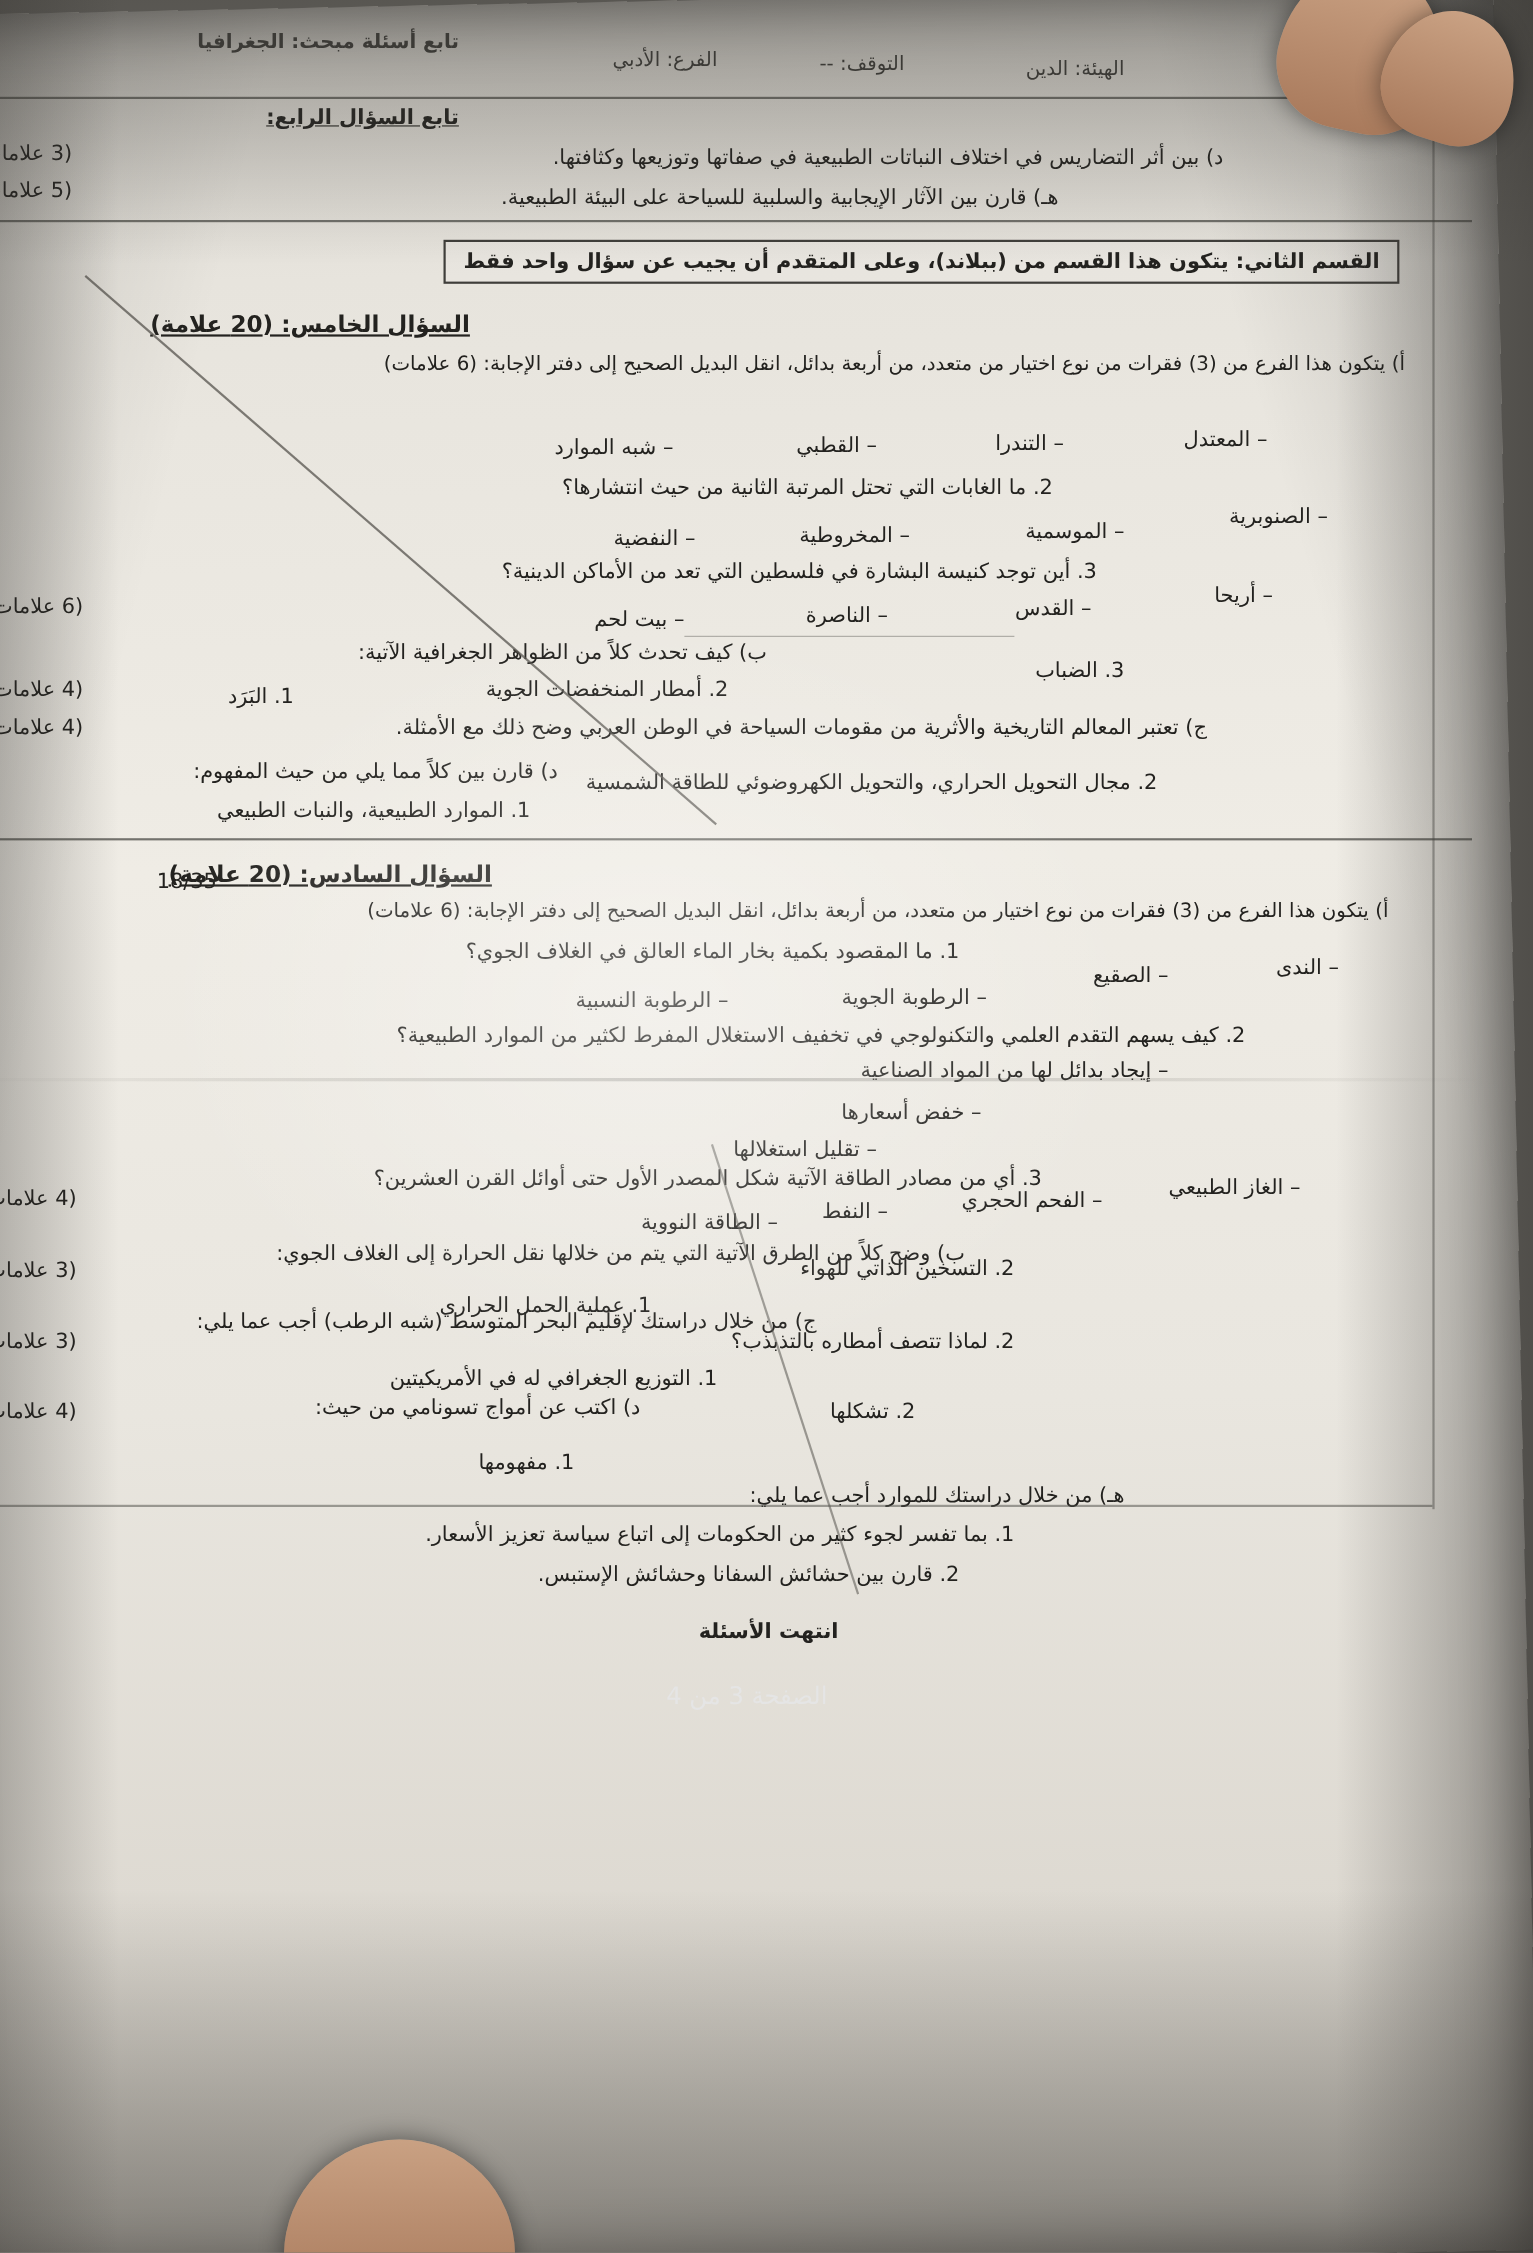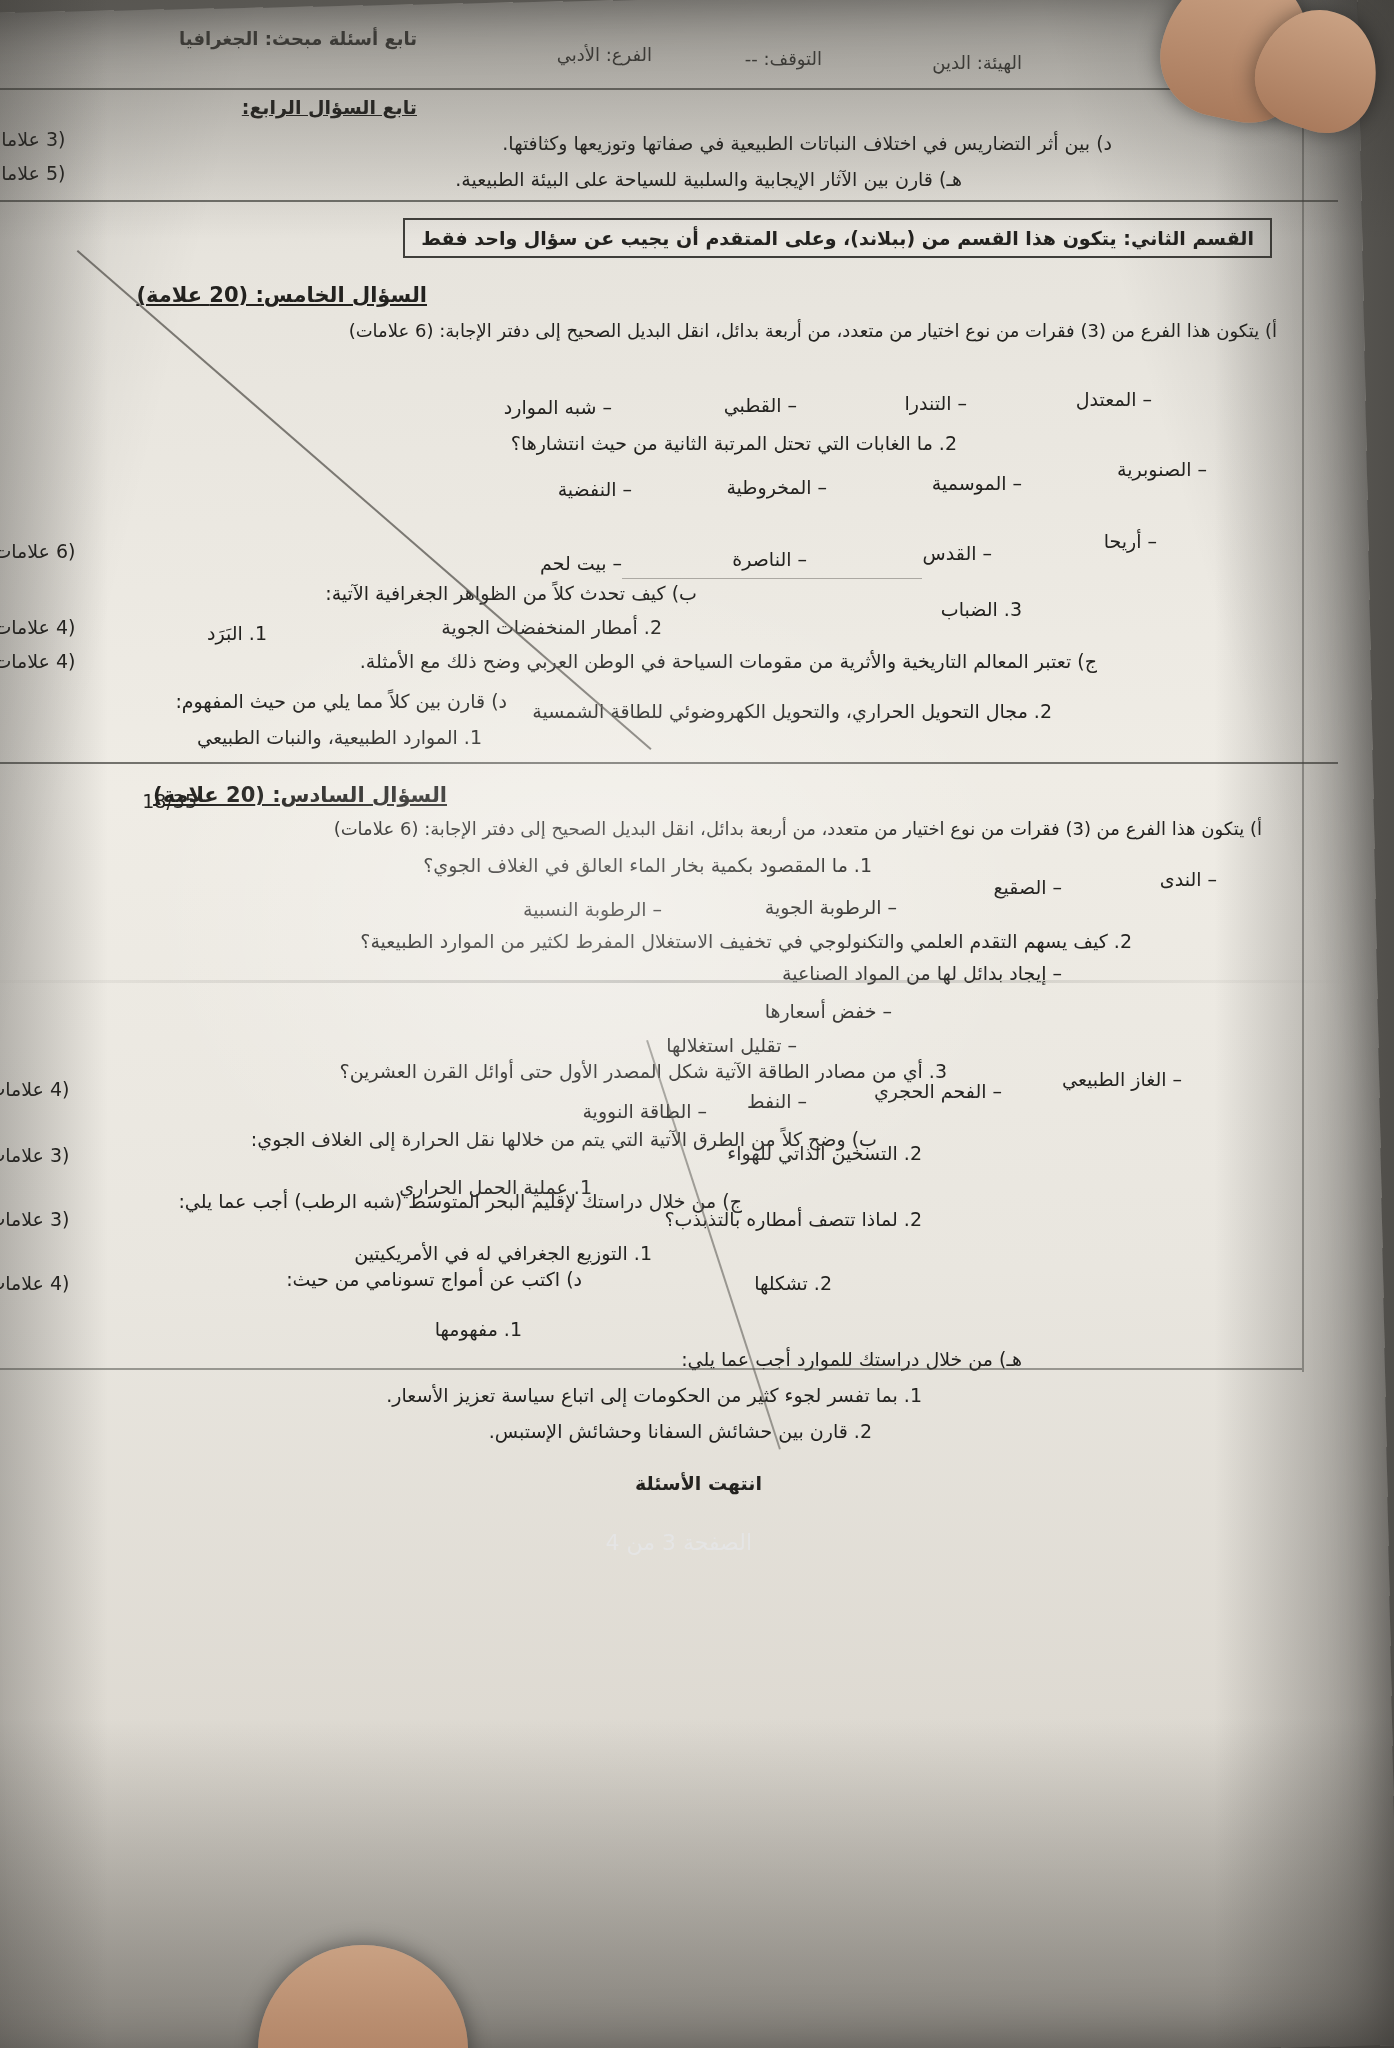--- a/index.html
+++ b/index.html
@@ -166,20 +166,24 @@
 
     <div class="row" style="right:395px;top:432px;">
       <span>2.</span>
       <span>ما الغابات التي تحتل المرتبة الثانية من حيث انتشارها؟</span>
     </div>
     <div class="row" style="right:720px;top:478px;">– النفضية</div>
     <div class="row" style="right:525px;top:476px;">– المخروطية</div>
     <div class="row" style="right:330px;top:472px;">– الموسمية</div>
     <div class="row" style="right:145px;top:458px;">– الصنوبرية</div>
 
+    <div class="row" style="right:355px;top:508px;">
+      <span>3.</span>
+      <span>أين توجد كنيسة البشارة في فلسطين التي تعد من الأماكن الدينية؟</span>
+    </div>
     <div class="row" style="right:730px;top:552px;">– بيت لحم</div>
     <div class="row" style="right:545px;top:548px;">– الناصرة</div>
     <div class="row" style="right:360px;top:542px;">– القدس</div>
     <div class="row" style="right:195px;top:530px;">– أريحا</div>
     <div class="mark" style="left:28px;top:540px;">(6 علامات)</div>
 
     <div class="row" style="right:655px;top:582px;">
       <span>ب)</span>
       <span>كيف تحدث كلاً من الظواهر الجغرافية الآتية:</span>
     </div>

